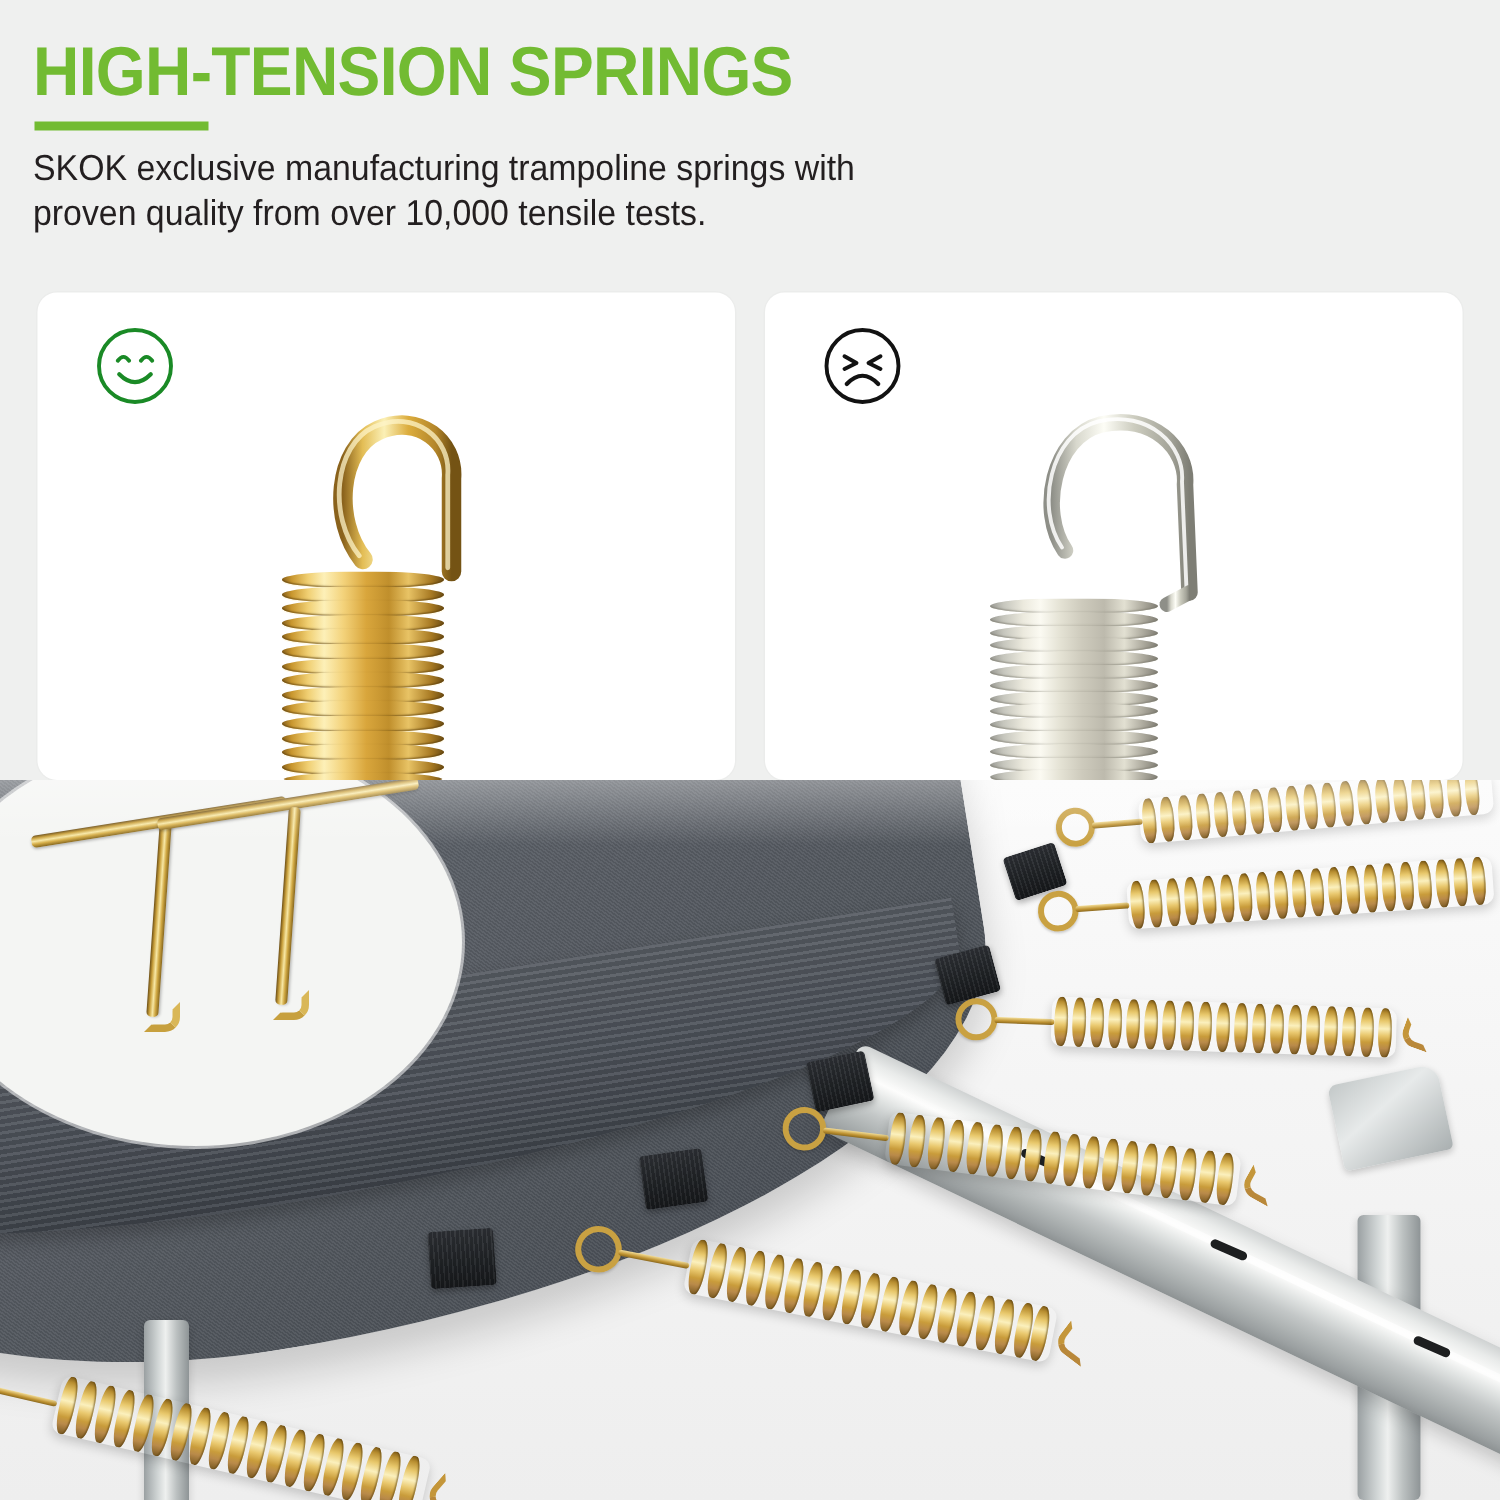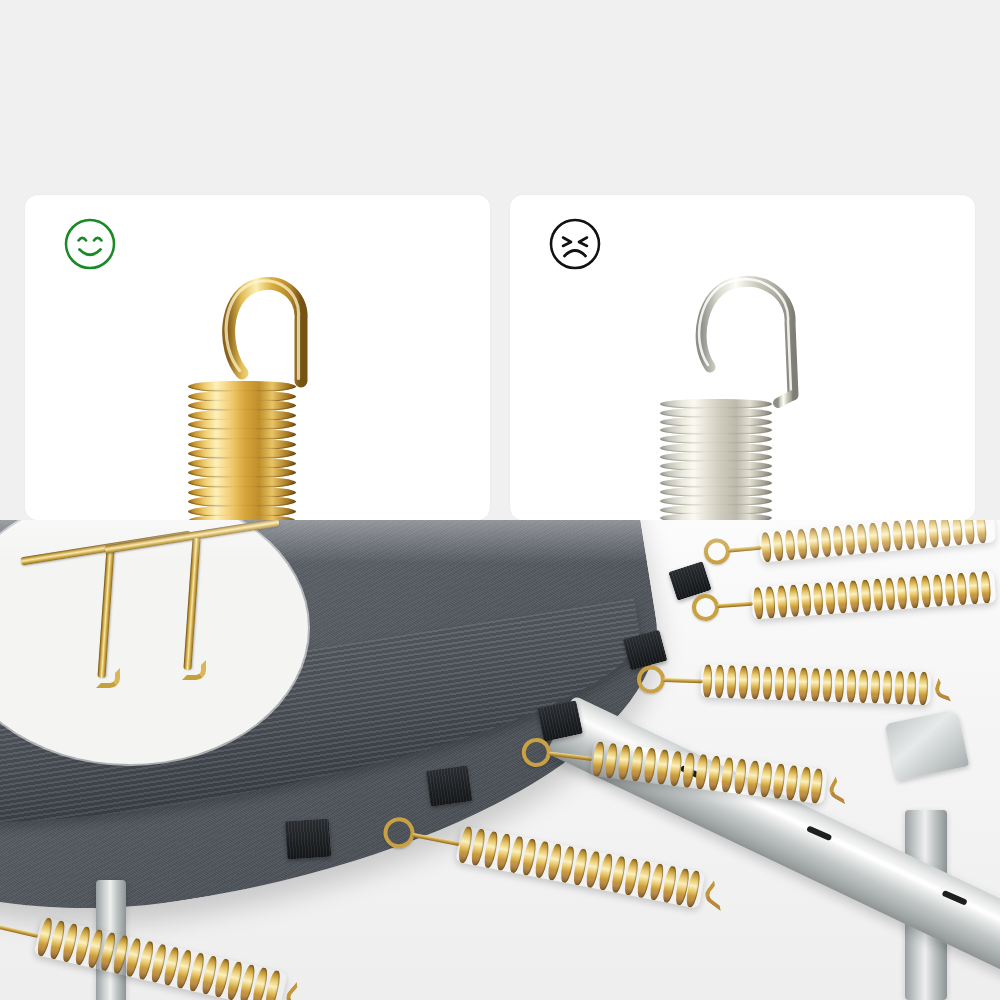--- a/index.html
+++ b/index.html
@@ -218,20 +218,28 @@
     background:linear-gradient(180deg, rgba(255,255,255,0.35) 0%, rgba(255,255,255,0) 9%);
   }
 
   svg { display:block; overflow:visible; }
 </style>
 </head>
 <body>
 
 <div id="page">
 
+  <div id="header">
+    <div id="title">HIGH-TENSION SPRINGS</div>
+    <div id="title-rule"></div>
+    <div id="subtitle">
+      <span class="ln">SKOK exclusive manufacturing trampoline springs with</span>
+      <span class="ln">proven quality from over 10,000 tensile tests.</span>
+    </div>
+  </div>
 
   <div class="card" id="card-good">
 
     <svg class="face" viewBox="0 0 54 54">
       <circle cx="27" cy="27" r="24" fill="none" stroke="#1a8a26" stroke-width="2.6"></circle>
       <path d="M15.5 23.5 q3.8 -5.2 7.6 0" fill="none" stroke="#1a8a26" stroke-width="2.6" stroke-linecap="round"></path>
       <path d="M30.9 23.5 q3.8 -5.2 7.6 0" fill="none" stroke="#1a8a26" stroke-width="2.6" stroke-linecap="round"></path>
       <path d="M16.5 32.5 q10.5 10.5 21 0" fill="none" stroke="#1a8a26" stroke-width="2.8" stroke-linecap="round"></path>
     </svg>
 

